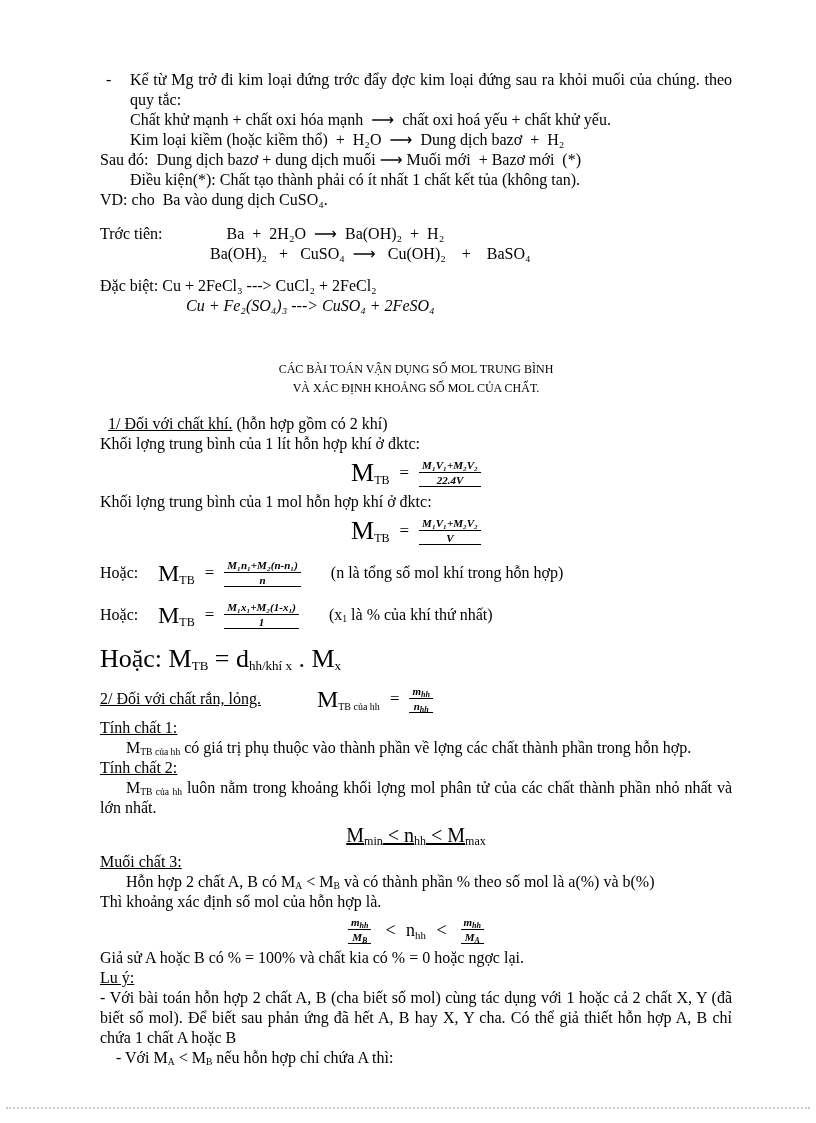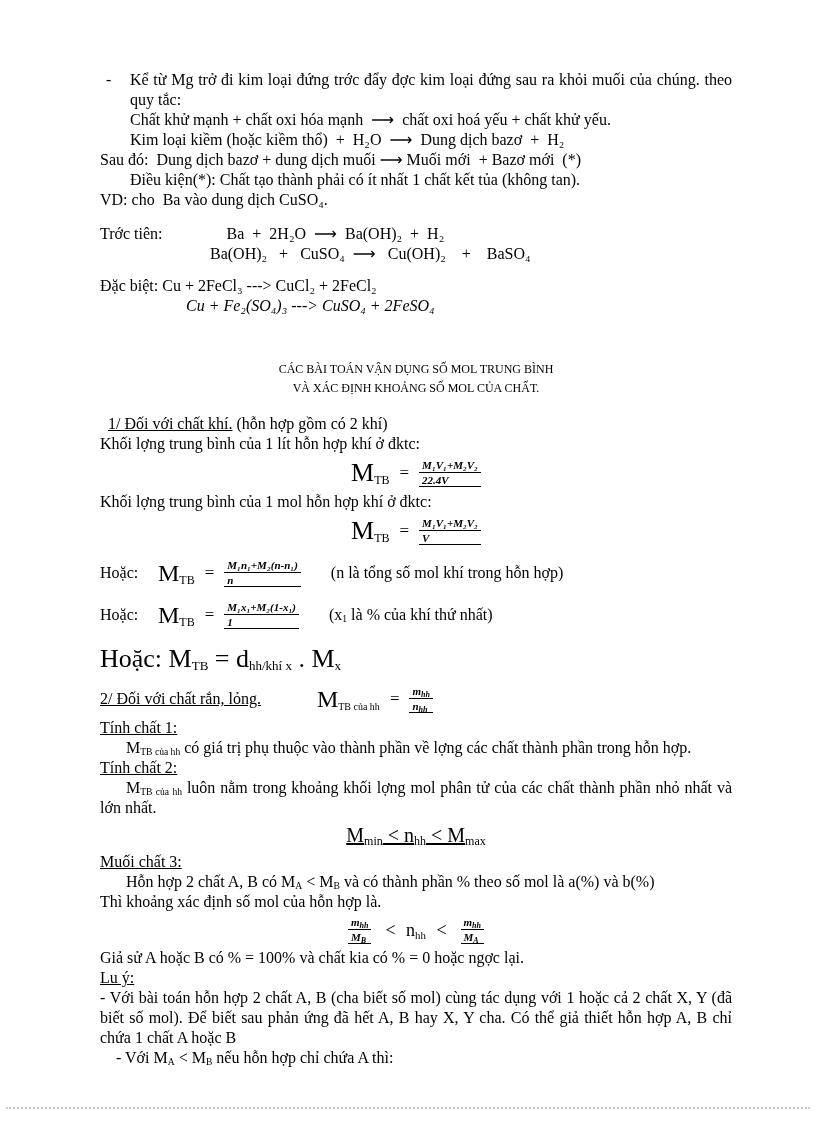--- a/index.html
+++ b/index.html
@@ -28,21 +28,21 @@
   .center{text-align:center;}
   sub{font-size:0.6em;line-height:0;vertical-align:-0.25em;}
   .title{font-weight:normal;font-size:12px;line-height:19px;}
   .eq-gap{margin-left:64px;}
   .eq2-indent{padding-left:110px;}
   .special2{padding-left:86px;font-style:italic;}
   .mt4{margin-top:4px;}
   .mt12{margin-top:12px;}.mt14{margin-top:14px;}.mt16{margin-top:16px;margin-left:8px;}
   .mt44{margin-top:44px;}.mb4{margin-bottom:4px;text-decoration:underline;}
   .frac{
-    display:inline-flex;flex-direction:column;
+    display:inline-flex;flex-direction:column;text-align:center;
     font-weight:bold;font-style:italic;font-size:11px;line-height:12px;
     vertical-align:middle;
   }
   .frac .num{border-bottom:1px solid #000;padding:0 3px 1px;}
   .frac .den{border-bottom:1px solid #000;padding:1px 3px 0;}
   .frac sub{font-size:8px;}
   .formula-row{display:flex;justify-content:center;align-items:center;margin:4px 0;}
   .f-lhs{font-size:26px;line-height:30px;}
   .f-lhs sub{font-size:12px;}
   .f-eq{font-size:17px;margin:0 10px;}

